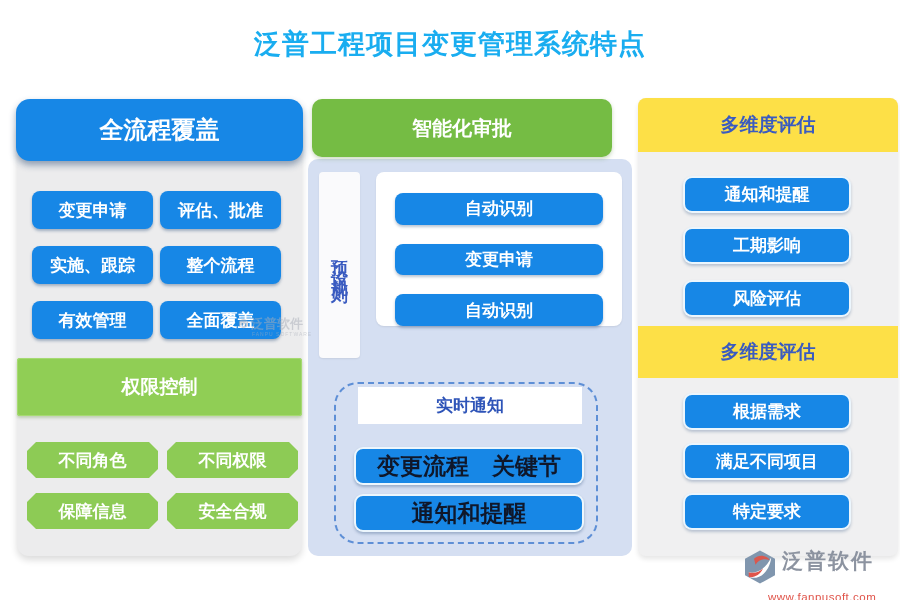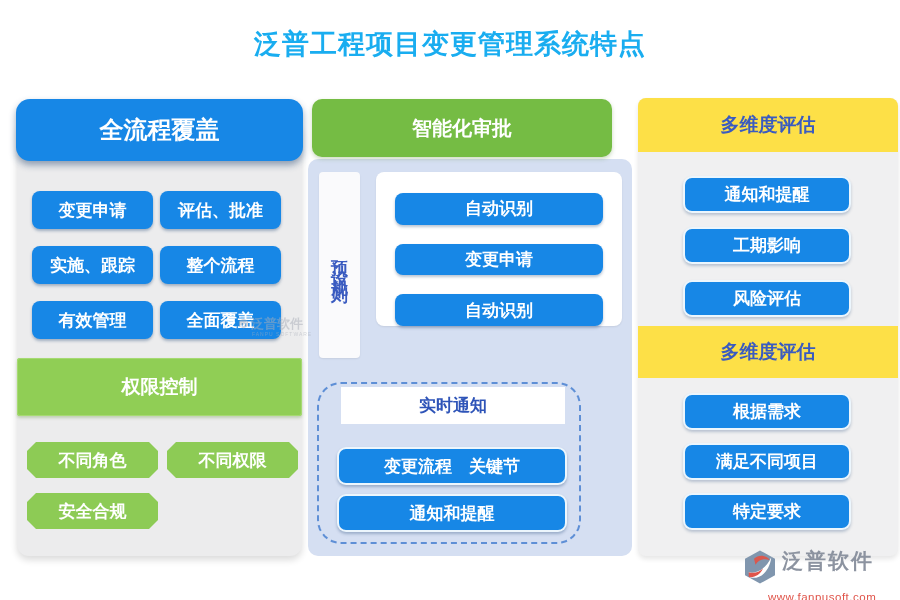--- a/index.html
+++ b/index.html
@@ -40,28 +40,28 @@
             border-radius:4px;display:flex;align-items:center;justify-content:center;
             box-shadow:0 1px 2px rgba(0,0,0,.08);}
   .v-label{writing-mode:vertical-lr;text-orientation:upright;letter-spacing:9px;
             color:#3A5BC0;font-size:17px;font-weight:800;}
   .white-box{position:absolute;left:68px;top:13px;width:246px;height:154px;background:#fff;
             border-radius:8px;box-shadow:0 1px 2px rgba(0,0,0,.08);
             display:flex;flex-direction:column;align-items:center;padding-top:21px;gap:19px;box-sizing:border-box;}
   .blk-mid{width:208px;height:36px;background:#1787E6;border-radius:8px;display:flex;align-items:center;
             justify-content:center;color:#fff;font-size:17px;font-weight:800;
             box-shadow:0 2px 3px rgba(20,60,110,.3);}
-  .dashed-box{position:absolute;left:9px;top:223px;width:264px;height:162px;border:2px dashed #5E8FD6;
+  .dashed-box{position:absolute;left:26px;top:223px;width:264px;height:162px;border:2px dashed #5E8FD6;
             border-radius:24px;box-sizing:border-box;}
   .notify-hdr{position:absolute;left:22px;top:3px;width:224px;height:37px;background:#fff;
             display:flex;align-items:center;justify-content:center;color:#2E54B8;
             font-size:17px;font-weight:800;}
   .blk-notify{position:absolute;left:18px;width:230px;height:38px;background:#1787E6;border-radius:9px;
             border:2px solid rgba(255,255,255,.92);box-sizing:border-box;display:flex;align-items:center;
-            justify-content:center;color:#ffffff;font-size:17px;font-weight:800;
+            justify-content:center;color:#0f172a;font-size:23px;font-weight:800;
             box-shadow:0 2px 3px rgba(20,60,110,.3);}
 
   
   .panel-right{position:absolute;left:638px;top:98px;width:260px;height:458px;background:#F0F0F1;
             border-radius:8px;overflow:hidden;box-shadow:0 3px 5px rgba(0,0,0,.1);}
   .hdr-lblue{position:absolute;left:0;width:260px;background:#fde047;display:flex;align-items:center;
             justify-content:center;color:#3A5BC0;font-size:19px;font-weight:800;}
   .blk-right{position:absolute;left:45px;width:168px;height:37px;background:#1787E6;border-radius:9px;
             border:2px solid rgba(255,255,255,.92);box-sizing:border-box;display:flex;align-items:center;
             justify-content:center;color:#fff;font-size:17px;font-weight:800;
@@ -93,20 +93,21 @@
     <div class="blk-blue">评估、批准</div>
     <div class="blk-blue">实施、跟踪</div>
     <div class="blk-blue">整个流程</div>
     <div class="blk-blue">有效管理</div>
     <div class="blk-blue">全面覆盖</div>
   </div>
   <div class="hdr-green-left">权限控制</div>
   <div class="grid-green">
     <div class="blk-green">不同角色</div>
     <div class="blk-green">不同权限</div>
+    <div class="blk-green">保障信息</div>
     <div class="blk-green">安全合规</div>
   </div>
 
   <div class="panel-mid">
     <div class="rules-strip">
       <span class="v-label">预设规则</span>
     </div>
     <div class="white-box">
       <div class="blk-mid">自动识别</div>
       <div class="blk-mid">变更申请</div>

